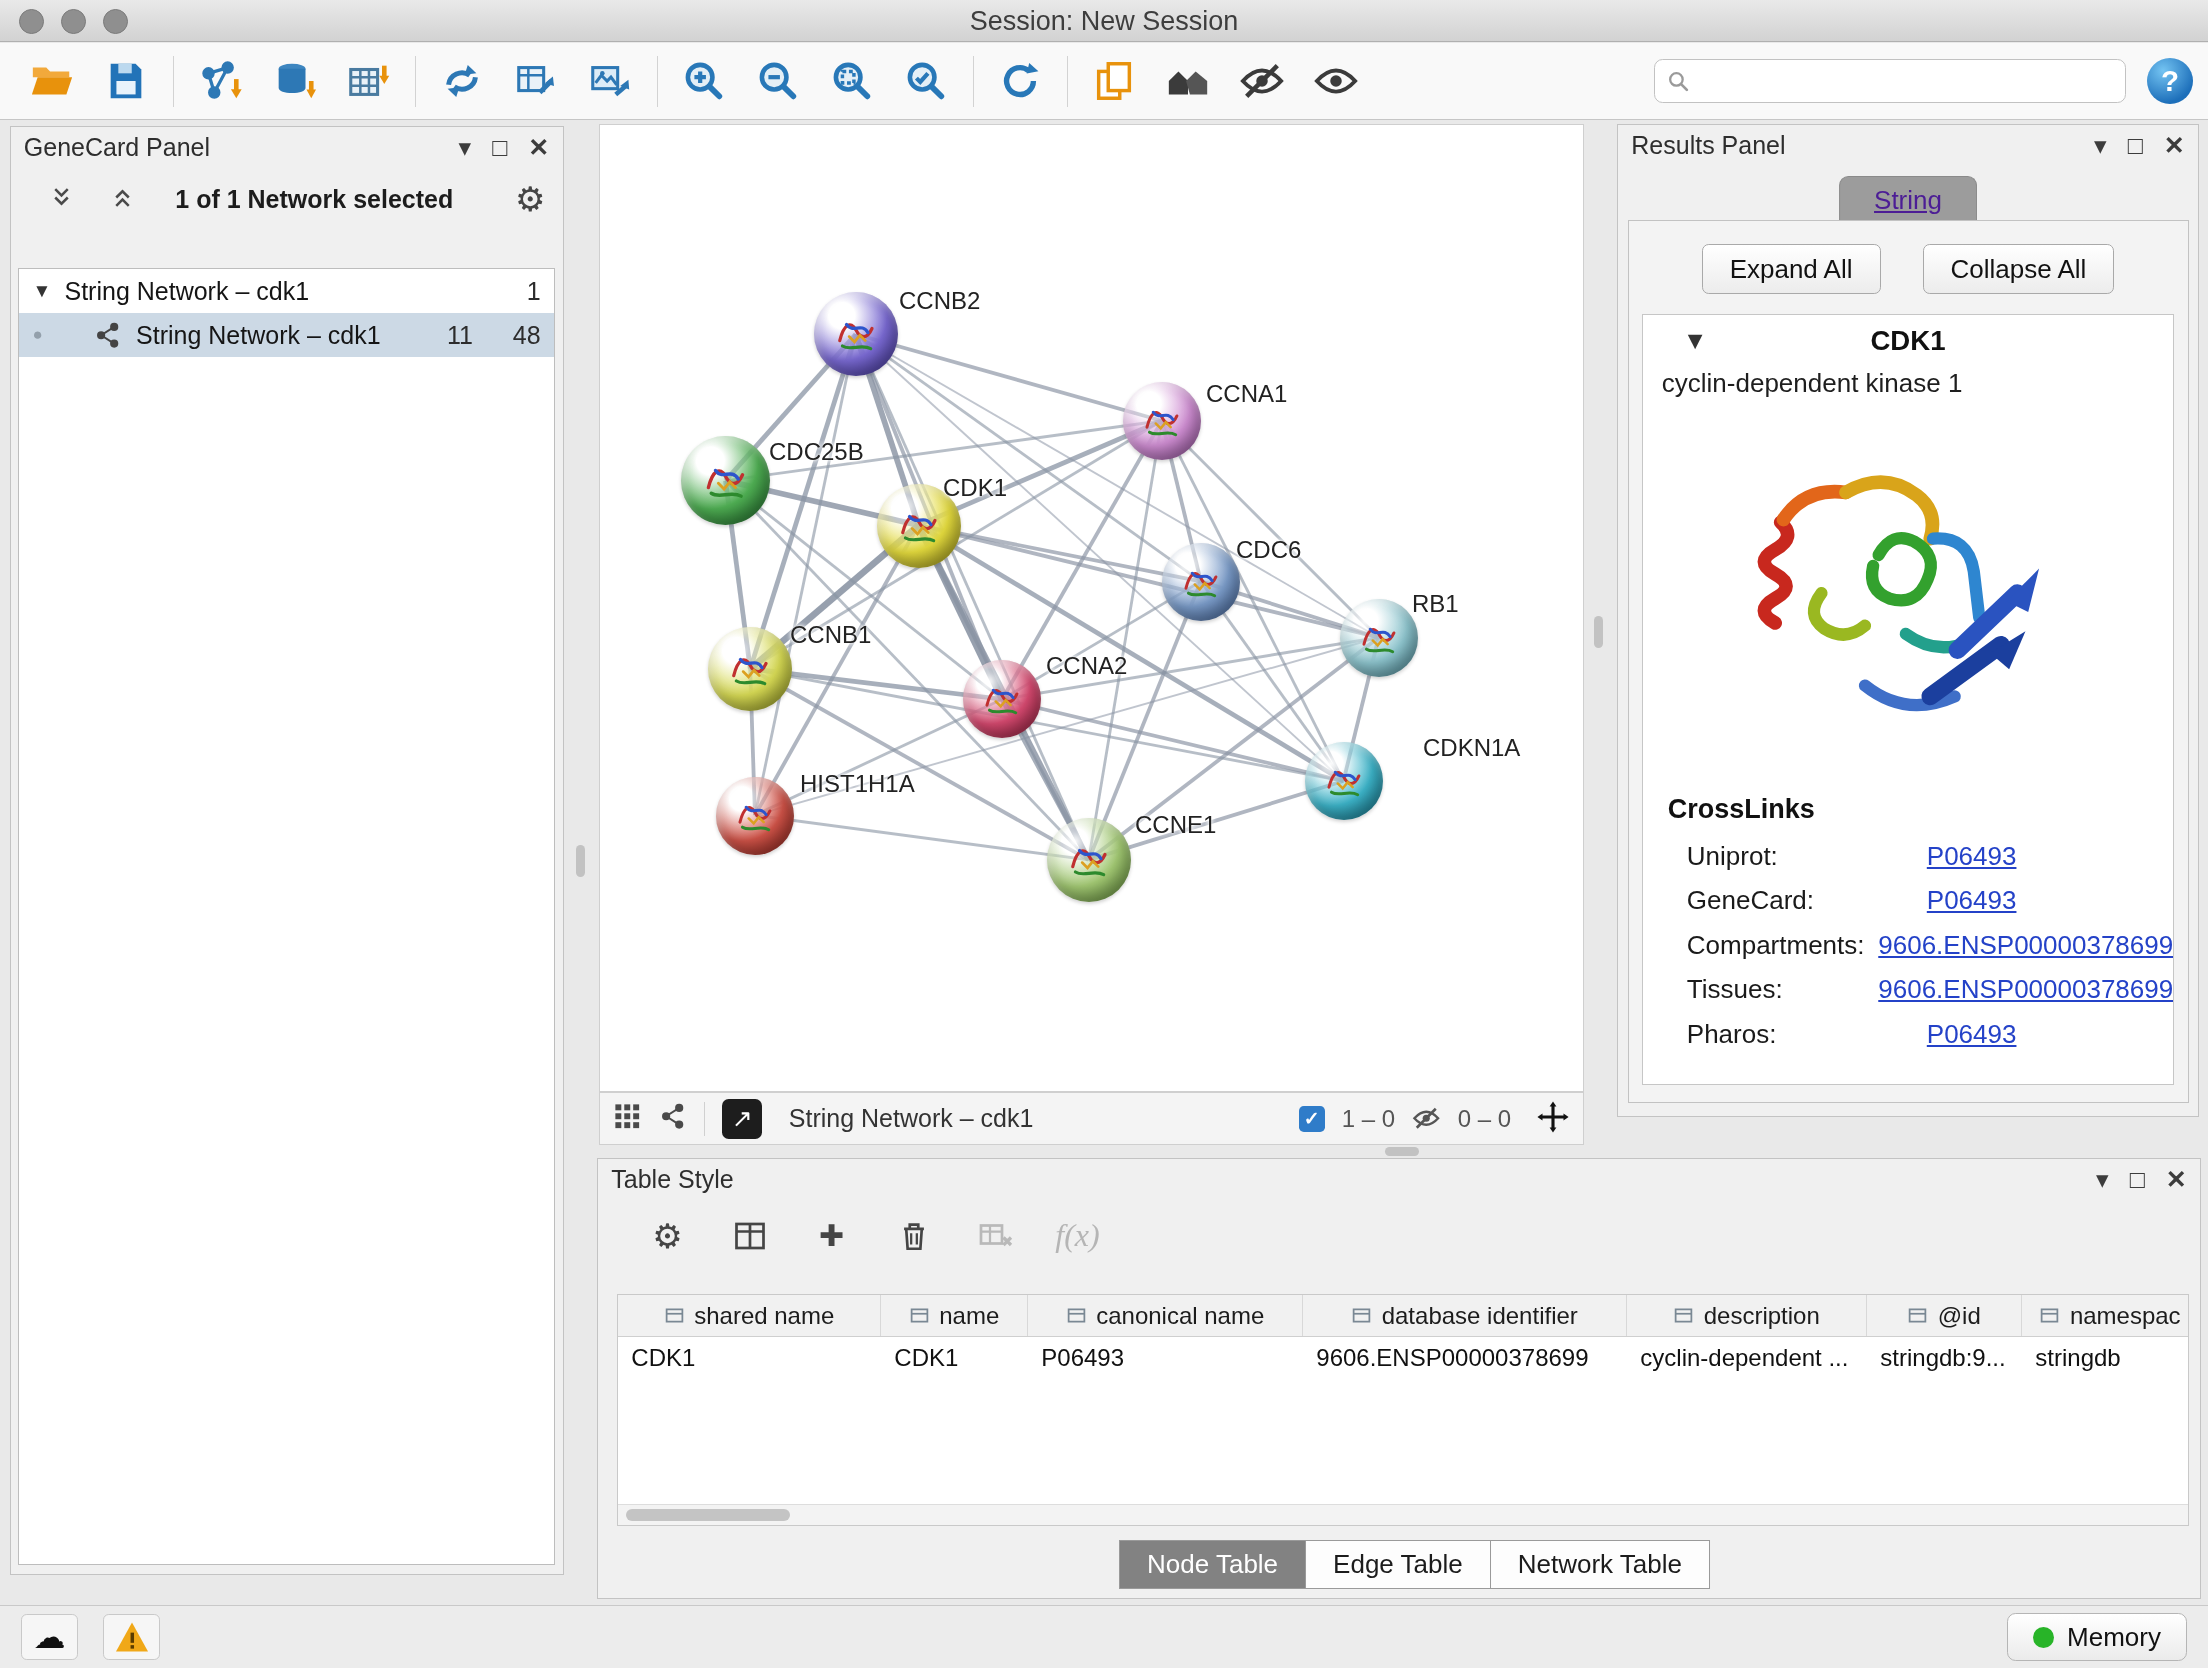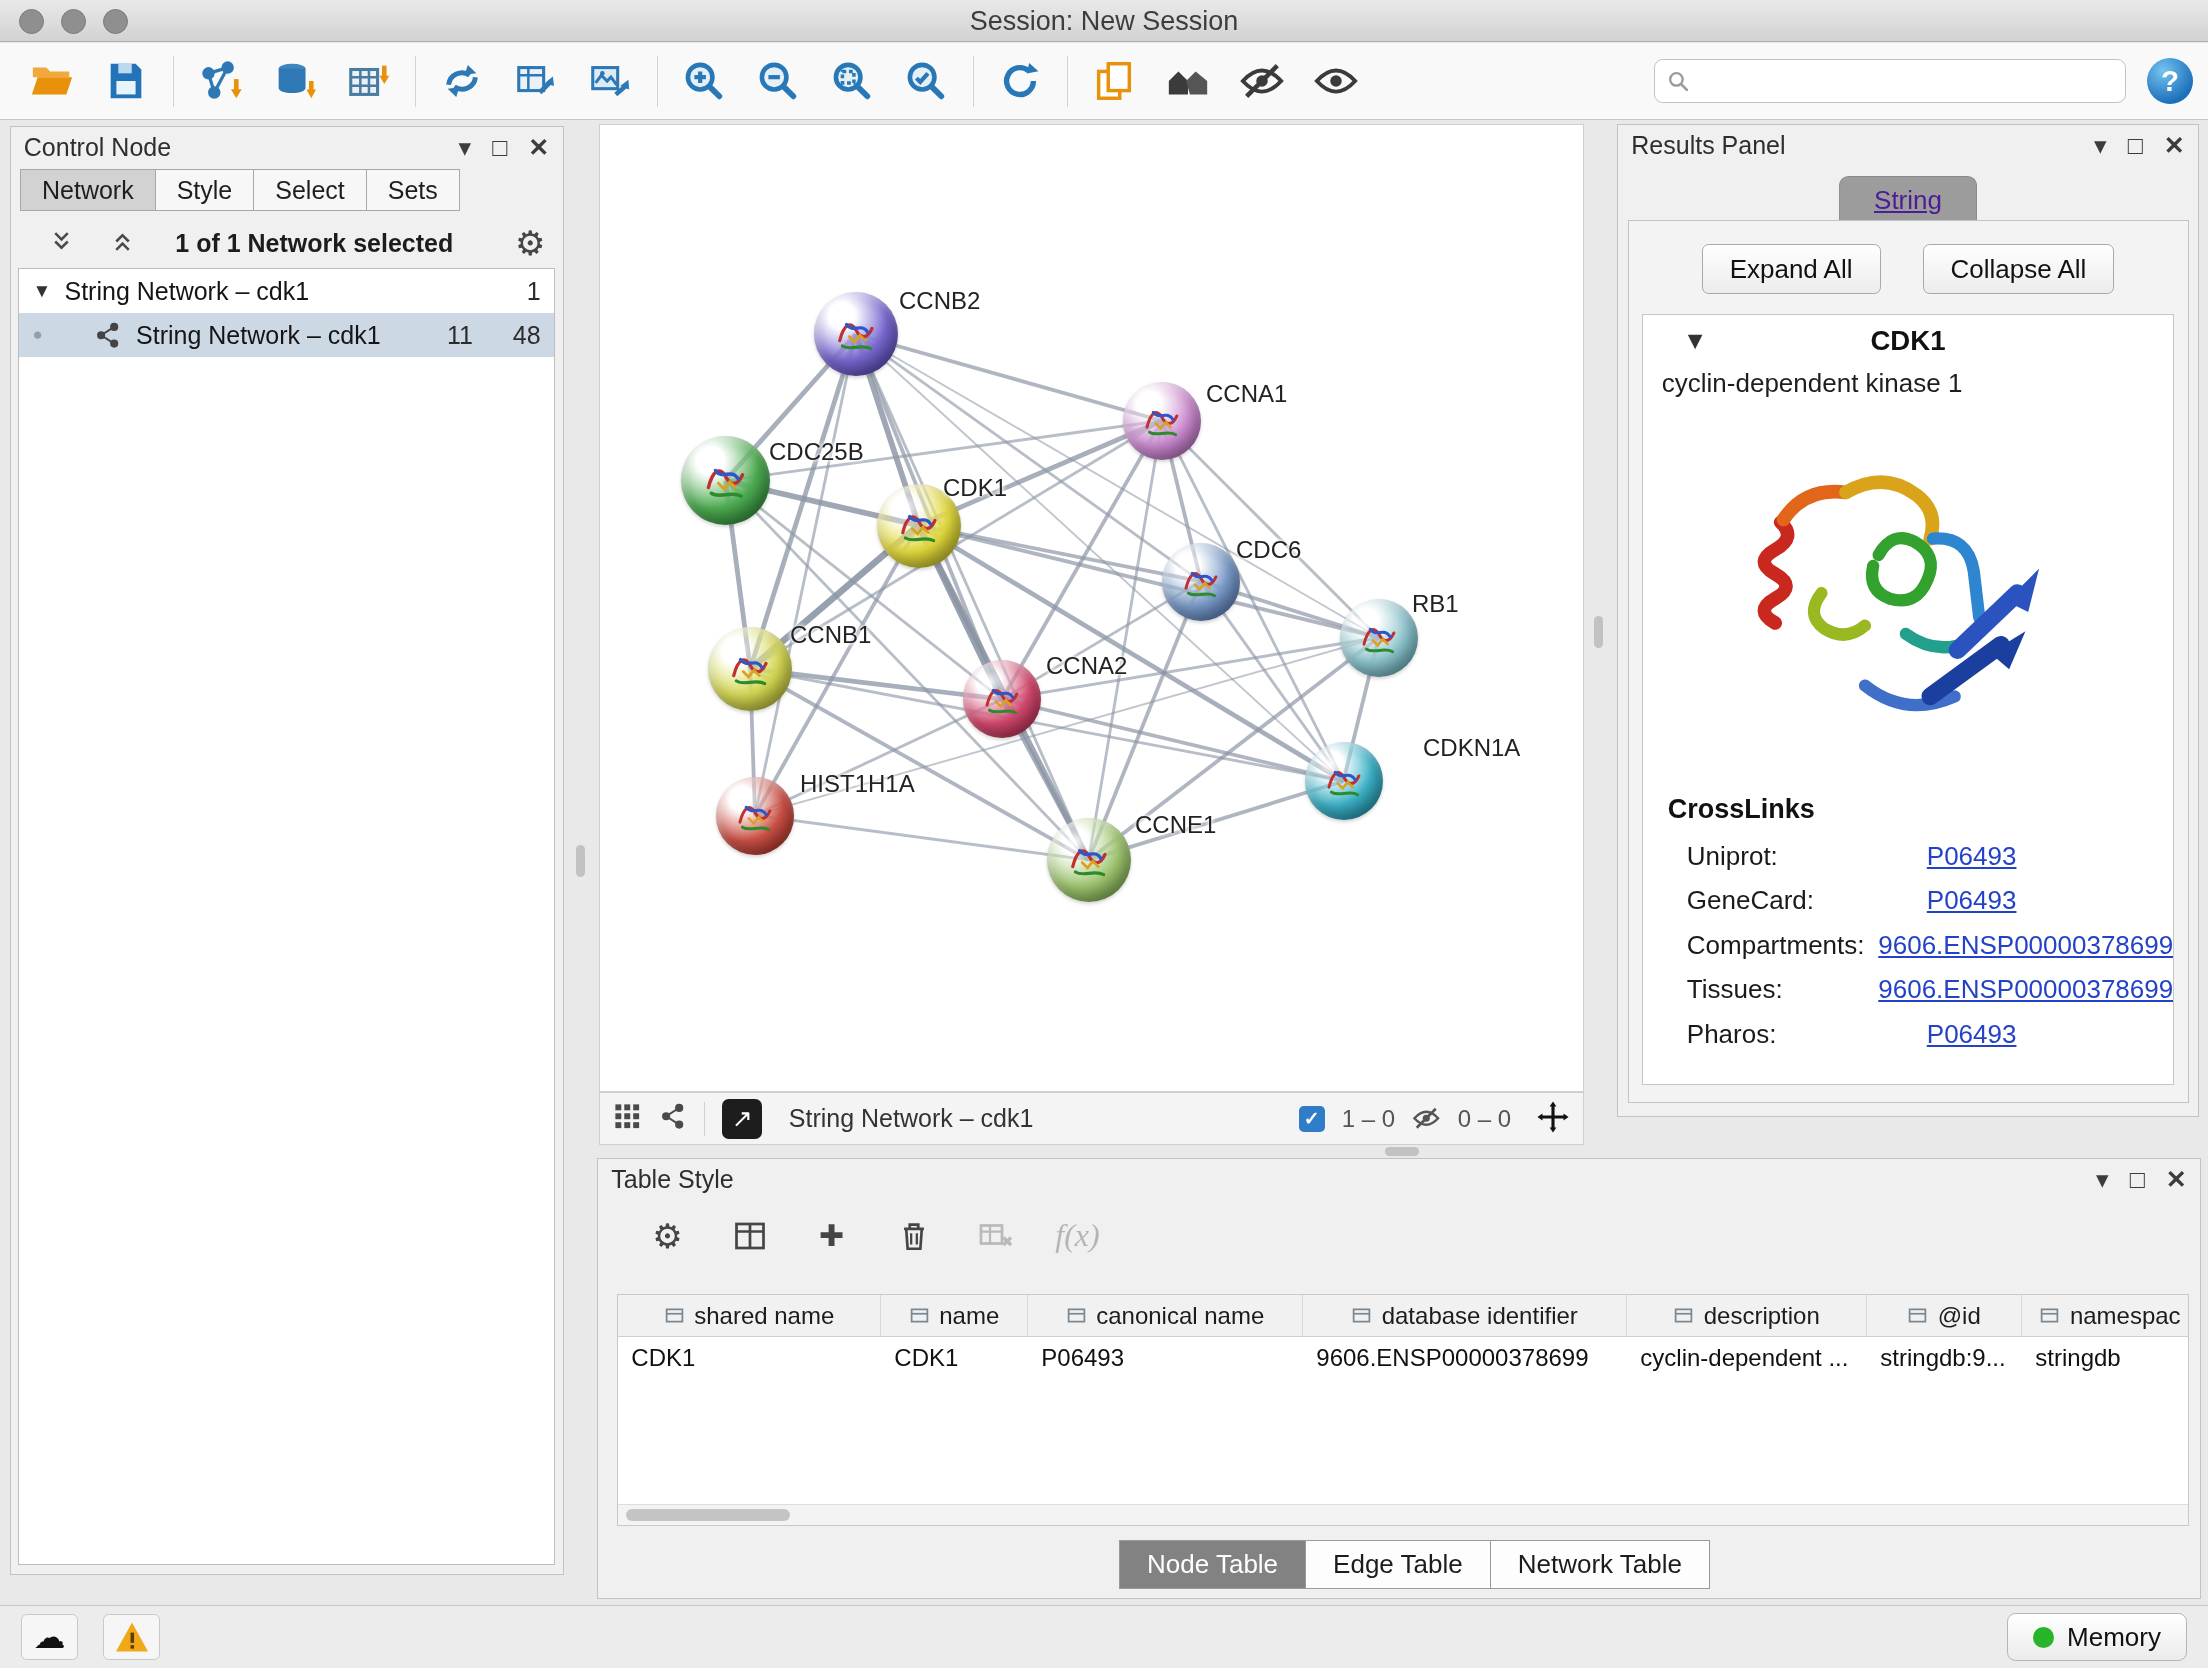--- a/index.html
+++ b/index.html
@@ -248,31 +248,25 @@
         </svg>
       <input value="" placeholder="" style="">
     </div>
     <button class="help-btn">
         <span>?</span>
       </button>
   </div>
 
   <div class="panel" style="left:9.5px;top:126px;width:554px;height:1449px;">
     <div class="phead">
-      <span>Control Node</span>
+      <span>GeneCard Panel</span>
       <span class="sp"></span>
       <button class="pctl">▾</button>
       <button class="pctl">□</button>
       <button class="pctl pclose">✕</button>
-    </div>
-    <div class="cp-tabs">
-      <button class="cp-tab sel">Network</button>
-      <button class="cp-tab">Style</button>
-      <button class="cp-tab">Select</button>
-      <button class="cp-tab">Sets</button>
     </div>
     <div class="cp-status">
       <button class="pctl">
         <svg width="25" height="25" viewBox="0 0 24 24">
             <path d="M6 4l6 6 6-6M6 12l6 6 6-6" stroke="#4a4a4a" stroke-width="2.4" fill="none"></path>
           </svg>
       </button>
       <button class="pctl">
         <svg width="25" height="25" viewBox="0 0 24 24">
             <path d="M6 20l6-6 6 6M6 12l6-6 6 6" stroke="#4a4a4a" stroke-width="2.4" fill="none"></path>

